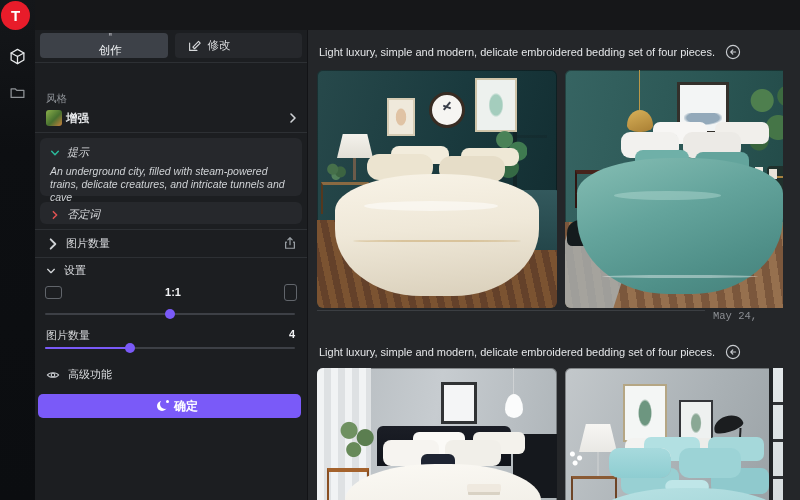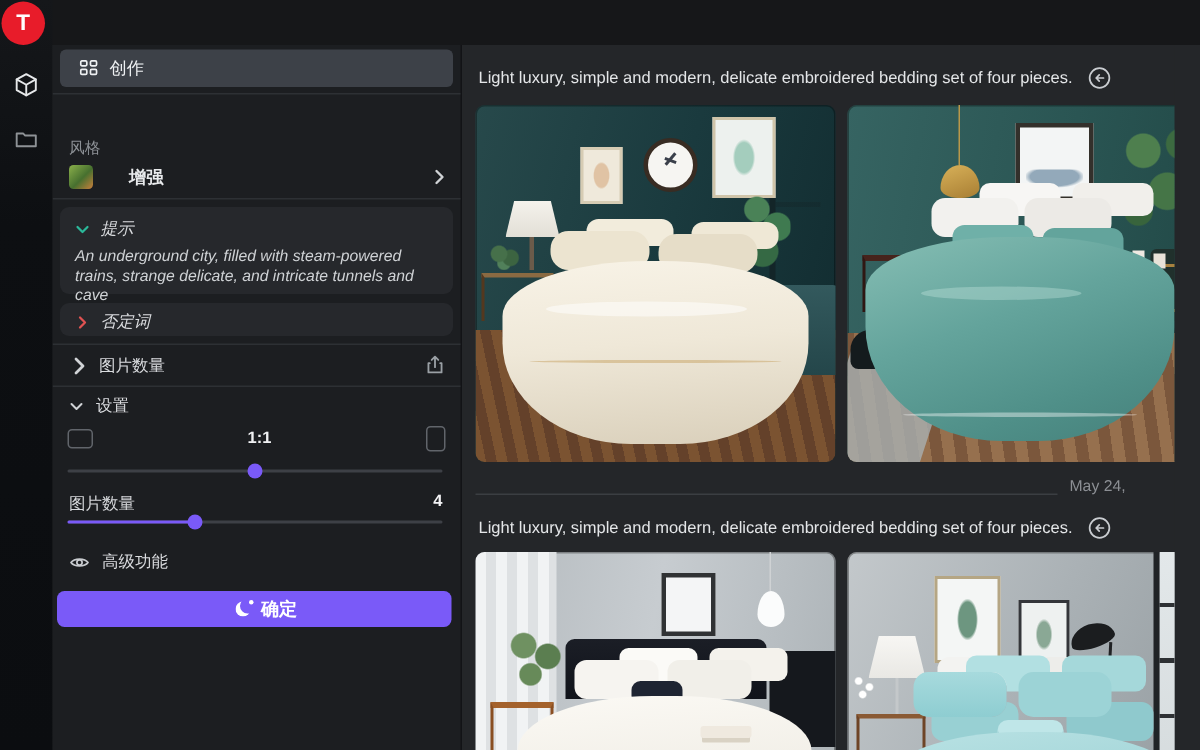--- a/index.html
+++ b/index.html
@@ -16,27 +16,27 @@
   .rail-icon { position:absolute; left:9px; width:17px; height:17px; }
   .rail-icon svg { width:17px; height:17px; display:block; }
   .ri-cube { top:48px; } .ri-folder { top:84px; }
 
   
   .panel { position:absolute; left:35px; top:30px; width:273px; height:470px;
     background:#1c1e21; border-right:1px solid #121316; }
   .tabs { position:absolute; left:5px; top:3px; right:5px; height:25px; display:flex; gap:7px; }
   .tab { flex:1; display:flex; align-items:center; justify-content:flex-start; gap:7px;
     padding-left:13px; border-radius:4px; background:#26282c; color:#d7d9db; font-size:11.5px; }
-  .tab.selected { background:#3d4148; color:#eef0f2; }
+  .tab.selected { background:#3d4148; color:#eef0f2;flex-direction:column; }
   .tab svg { width:13px; height:13px; }
   .hline { position:absolute; left:0; right:0; height:1px; background:#2d3034; }
 
   .style-label { position:absolute; left:11px; top:62px; font-size:10.5px; color:#8d9196; }
   .style-row { position:absolute; left:11px; top:78px; right:8px; height:20px;
-    display:flex; align-items:center; gap:24px; }
+    display:flex; align-items:center; gap:4px; }
   .style-thumb { width:16px; height:16px; border-radius:3px;
     background:linear-gradient(135deg,#8bb04b 0%,#47702f 55%,#c9803c 100%); }
   .style-name { font-size:11.5px; color:#e9ebed; font-weight:bold; flex:1; }
   .chev { width:12px; height:12px; }
   .chev svg { width:12px; height:12px; display:block; }
 
   .box { position:absolute; left:5px; right:5px; background:#26282c; border-radius:6px;font-style:italic; }
   .box-prompt { top:108px; height:58px; padding:7px 10px; }
   .box-head { display:flex; align-items:center; gap:7px; font-size:11px; color:#dadcdf; }
   .box-head .chev { width:10px; height:10px; } .box-head .chev svg{ width:10px; height:10px;}
@@ -79,21 +79,21 @@
   
   .main { position:absolute; left:309px; top:30px; width:474px; height:470px;
     background:#242629; overflow:hidden; }
   .prow { position:absolute; left:10px; right:0; height:20px; display:flex; align-items:center;
     gap:10px; font-size:11px; color:#e4e6e8; white-space:nowrap; }
   .prow svg { width:16px; height:16px; flex:none; }
   .prow1 { top:12px; } .prow2 { top:312px; }
   .imrow { position:absolute; left:8px; display:flex; gap:8px; }
   .imrow1 { top:40px; } .imrow2 { top:338px; }
   .divrow { position:absolute; left:8px; right:0; top:280px; height:20px;
-    display:flex; align-items:flex-end; gap:8px; }
+    display:flex; align-items:flex-start; gap:8px;font-family:Liberation Mono, monospace; }
   .divrow .line { flex:1; height:1px; background:#3b3e42; }
   .divrow .date { font-size:10.5px; color:#8c8f94; padding-right:0; width:70px; }
 
   .card { position:relative; width:240px; height:238px; border-radius:6px; overflow:hidden;
     background:#1b1d1f; box-shadow:inset 0 0 0 1px #00000055; flex:none; }
   .card > div { position:absolute; }
 
   
   .sc1 { background:linear-gradient(105deg,#27494b 0%,#1a3a3e 50%,#112b2f 100%); }
   .s1-floor { left:0; right:0; top:150px; bottom:0;
@@ -279,20 +279,27 @@
   <div class="tabs">
     <div class="tab selected">
       <svg viewBox="0 0 16 16">
         <rect x="1" y="2" width="5" height="4" rx="1" stroke="#eef0f2" stroke-width="1.4"></rect>
         <rect x="9" y="2" width="5" height="4" rx="1" stroke="#eef0f2" stroke-width="1.4"></rect>
         <rect x="1" y="9" width="5" height="4" rx="1" stroke="#eef0f2" stroke-width="1.4"></rect>
         <rect x="9" y="9" width="5" height="4" rx="1" stroke="#eef0f2" stroke-width="1.4"></rect>
       </svg>
       <span>创作</span>
     </div>
+    <div class="tab">
+      <svg viewBox="0 0 16 16">
+        <path d="M2 5 v9 h9" stroke="#d7d9db" stroke-width="1.4"></path>
+        <path d="M6 10 L13 3 L15 5 L8 12 Z" stroke="#d7d9db" stroke-width="1.4"></path>
+      </svg>
+      <span>修改</span>
+    </div>
   </div>
   <div class="hline" style="top:32px"></div>
 
   <div class="style-label">风格</div>
   <div class="style-row">
     <span class="style-thumb"></span>
     <span class="style-name">增强</span>
     <span class="chev">
       <svg viewBox="0 0 12 12" stroke="#d0d3d6" stroke-width="1.6">
           <path d="M4 2 L8 6 L4 10"></path>
@@ -303,21 +310,21 @@
 
   <div class="box box-prompt">
     <div class="box-head">
       <span class="chev">
         <svg viewBox="0 0 12 12" stroke="#2bb89a" stroke-width="1.8">
             <path d="M2 4 L6 8 L10 4"></path>
           </svg>
       </span>
       <span>提示</span>
     </div>
-    <div class="prompt-text">An underground city, filled with steam-powered trains, strange delicate, and intricate tunnels and cave</div>
+    <div class="prompt-text">An underground city, filled with steam-powered trains, delicate creatures, and intricate tunnels and cave</div>
   </div>
 
   <div class="box box-negative">
     <div class="box-head">
       <span class="chev">
         <svg viewBox="0 0 12 12" stroke="#e05252" stroke-width="1.8">
             <path d="M4 2 L8 6 L4 10"></path>
           </svg>
       </span>
       <span>否定词</span>

